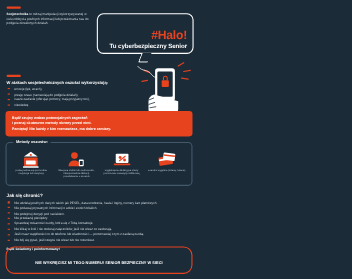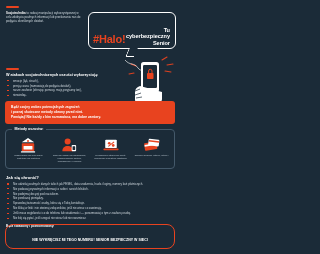--- a/index.html
+++ b/index.html
@@ -24,21 +24,21 @@
   }
   .intro b{color:#ffffff;font-weight:bold;}
 
   
   .bubble{
     position:absolute;right:4px;top:6px;
     width:88px;height:37px;
     border:1.3px solid #ffffff;
     border-radius:6px;
     box-sizing:border-box;
-    display:flex;flex-direction:row;
+    display:flex;flex-direction:column;
     align-items:flex-end;justify-content:flex-end;
     padding:2px 5px 2px 4px;
   }
   .bubble-tail{
     position:absolute;right:44px;top:41.5px;
     width:8px;height:8px;
     border-left:1.3px solid #ffffff;
     border-bottom:1.3px solid #ffffff;
     background:#1b2b38;
     transform:skewX(-22deg);

